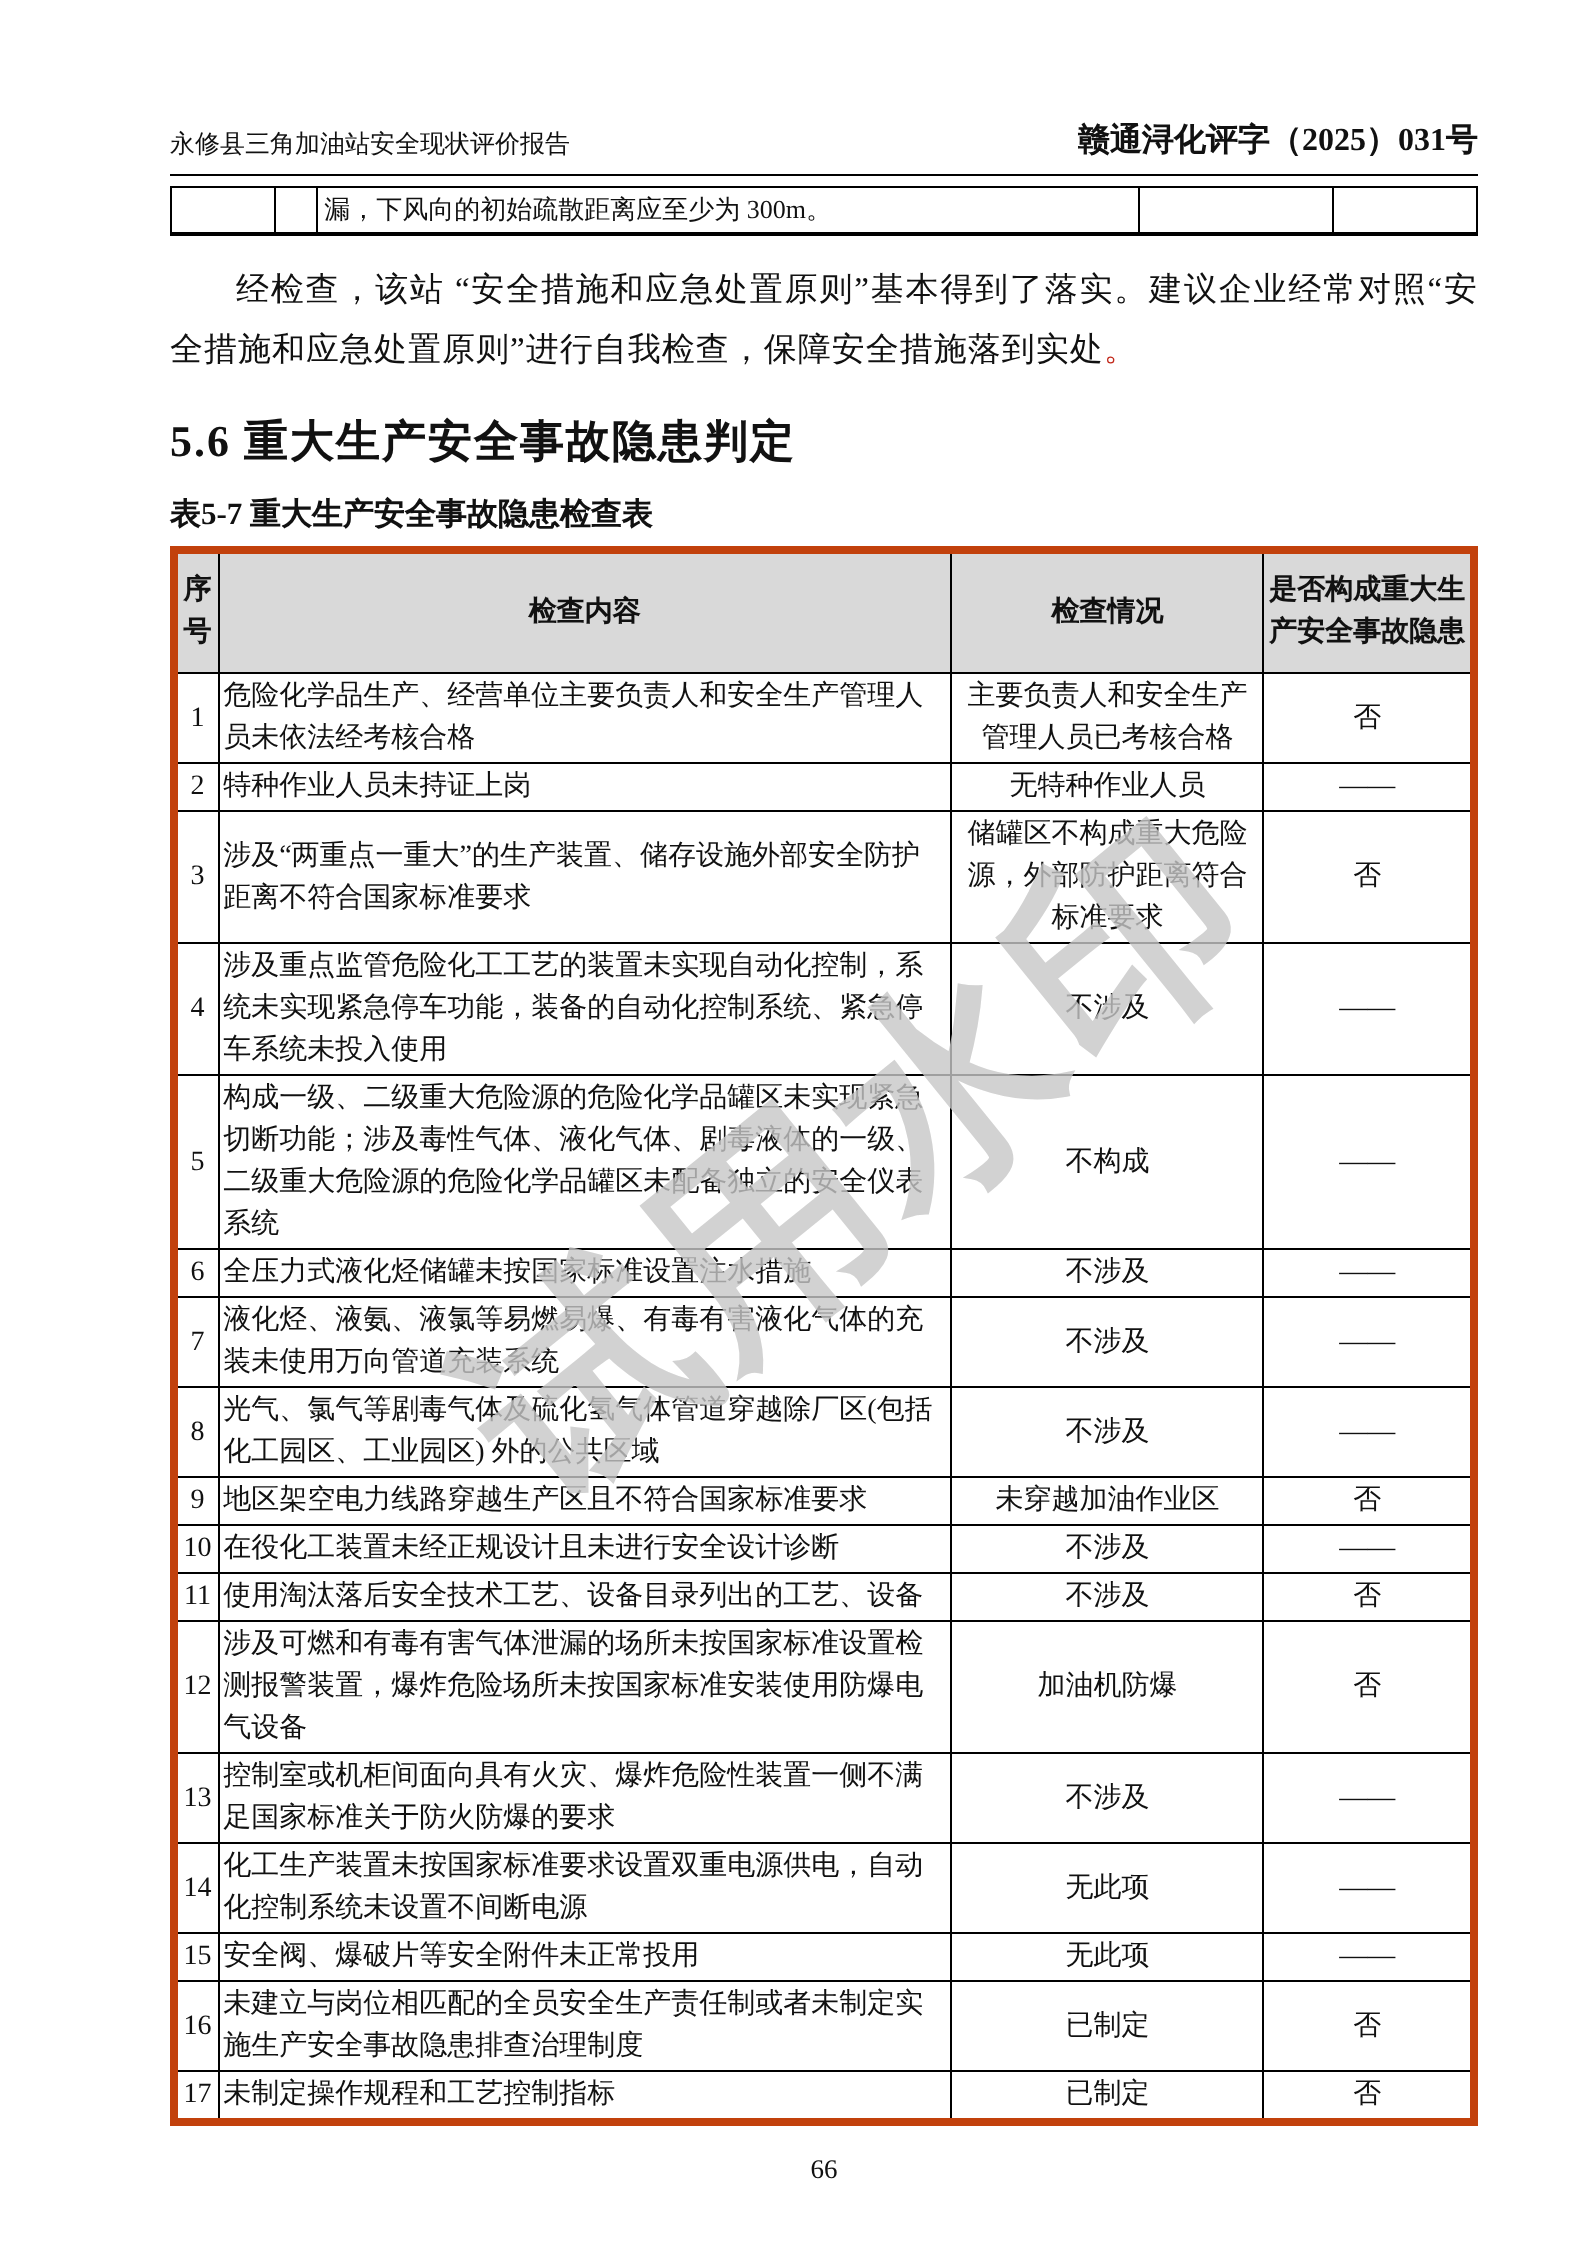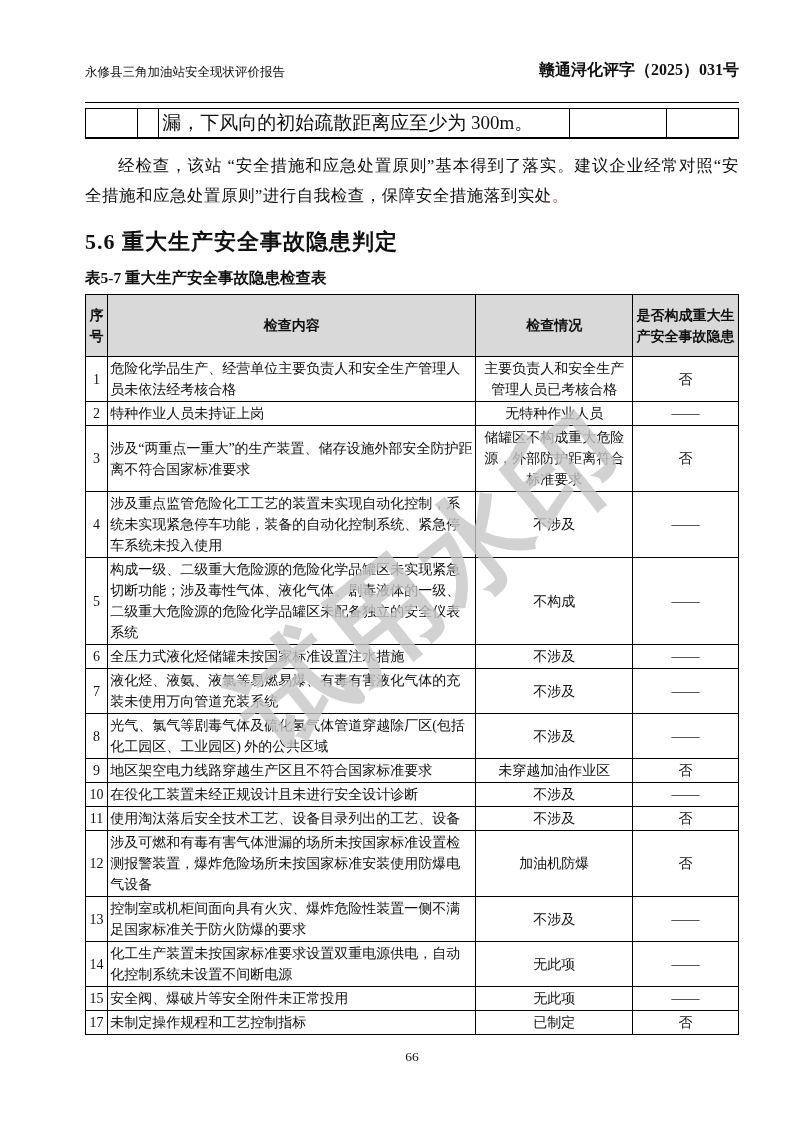--- a/index.html
+++ b/index.html
@@ -7,49 +7,49 @@
   body { font-family:"Liberation Serif","DejaVu Serif",serif; color:#111; }
   .page {
     position:relative; width:793px; height:1122px; margin:0 auto;
     background:#fff; overflow:hidden;
   }
   .content { padding:60px 54px 0 85px; }
 
   
   .running-header {
     display:flex; justify-content:space-between; align-items:flex-end;
-    border-bottom:1px solid #000; padding-bottom:21px; font-size:12.5px;
+    border-bottom:1px solid #000; padding-bottom:6px; font-size:12.5px;
   }
   .running-header .hdr-right { font-weight:bold; font-size:16px; }
 
   
   .fragment-table {
     width:100%; border-collapse:collapse; margin-top:5px;
-    font-size:19px; table-layout:fixed;
+    font-size:13px; table-layout:fixed;
   }
   .fragment-table td {
     border:1px solid #000; border-bottom:2px solid #000;
     height:23px; padding:1px 3px; vertical-align:middle;
   }
 
   
   .body-paragraph {
     margin-top:12px; font-size:16.5px; line-height:30px;
     text-align:justify; text-indent:2em; letter-spacing:0.5px;
   }
   .red-period { color:#c2281a; }
 
   
   .section-heading { margin-top:16px; font-size:22px; font-weight:bold; letter-spacing:1px; }
   .table-title { margin-top:11px; text-align:left; font-size:15.5px; font-weight:bold; }
 
   
   .main-table {
     width:100%; border-collapse:collapse; margin-top:5px;
-    font-size:14px; table-layout:fixed; border:1px solid #c2410c;
+    font-size:14px; table-layout:fixed; border:4px solid #c2410c;
   }
   .main-table th, .main-table td {
     border:1px solid #000; padding:1px 2px; vertical-align:middle;
     line-height:21px; overflow:hidden;
   }
   .main-table thead th {
     background:#d9d9d9; font-weight:bold; text-align:center; height:62px;
   }
   .col-no   { width:3.4%; }
   .col-item { width:56.4%; }
@@ -210,20 +210,26 @@
             <td class="cell-sit">无此项</td>
             <td class="cell-maj">——</td>
           </tr>
           <tr>
             <td class="cell-no">15</td>
             <td class="cell-item">安全阀、爆破片等安全附件未正常投用</td>
             <td class="cell-sit">无此项</td>
             <td class="cell-maj">——</td>
           </tr>
           <tr>
+            <td class="cell-no">16</td>
+            <td class="cell-item">未建立与岗位相匹配的全员安全生产责任制或者未制定实施生产安全事故隐患排查治理制度</td>
+            <td class="cell-sit">已制定</td>
+            <td class="cell-maj">否</td>
+          </tr>
+          <tr>
             <td class="cell-no">17</td>
             <td class="cell-item">未制定操作规程和工艺控制指标</td>
             <td class="cell-sit">已制定</td>
             <td class="cell-maj">否</td>
           </tr>
         </tbody>
     </table>
 
     <div class="page-number">66</div>
 

